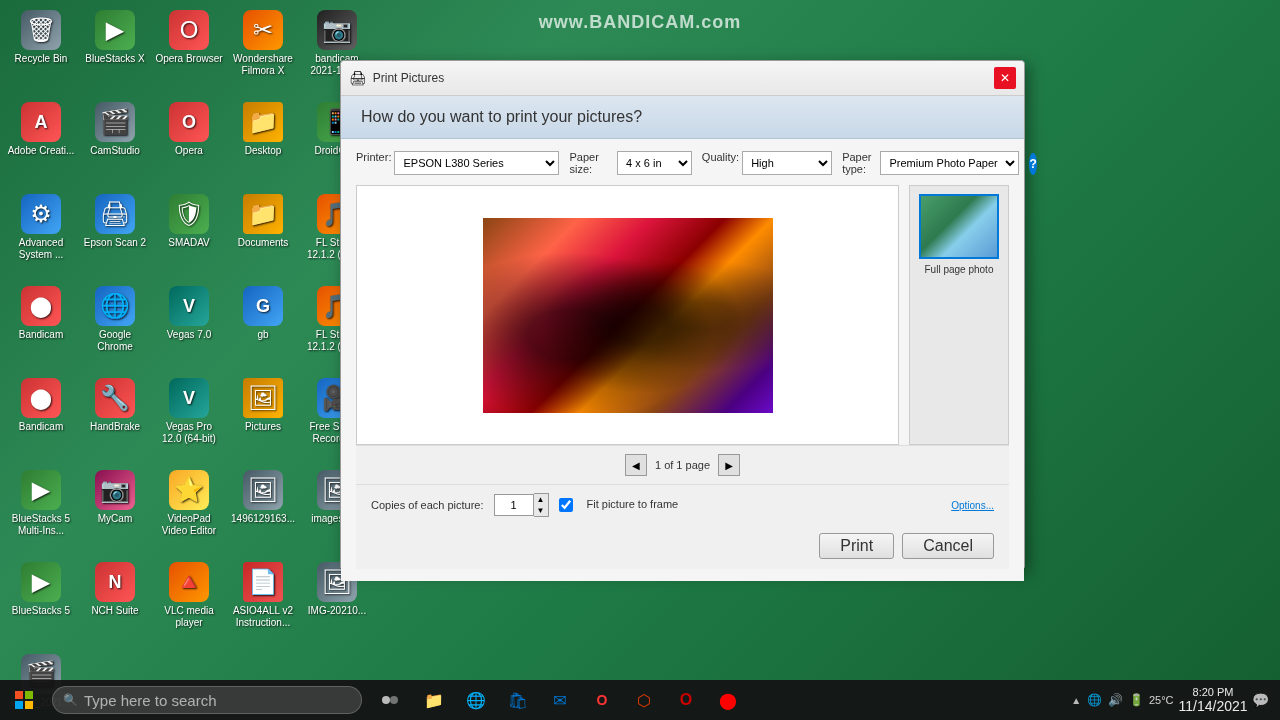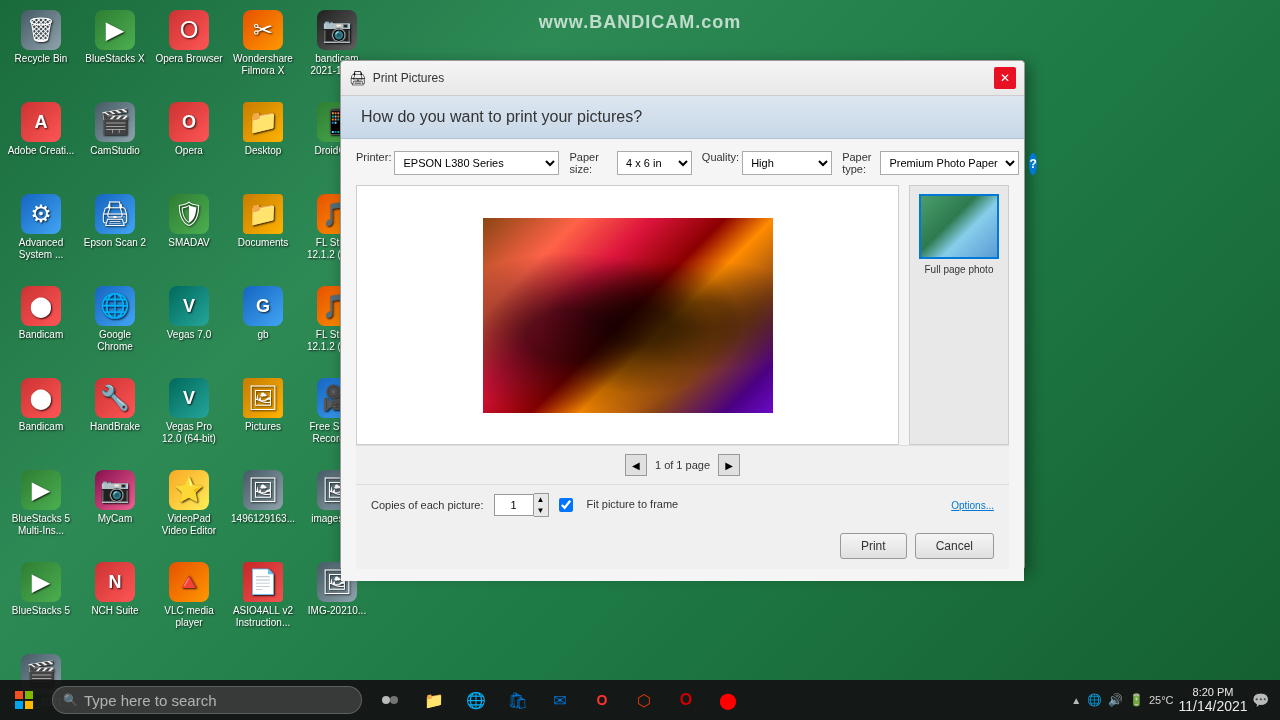--- a/index.html
+++ b/index.html
@@ -361,21 +361,21 @@
       gap: 8px;
       padding: 8px 15px 10px;
       background: #f0f0f0;
     }
 
     .btn-print, .btn-cancel {
       height: 26px;
       padding: 0 20px;
       border: 1px solid #999;
       border-radius: 3px;
-      font-size: 12px;
+      font-size: 16px;
       cursor: pointer;
     }
 
     .btn-print {
       background: linear-gradient(to bottom, #f5f5f5, #e0e0e0);
       color: #333;
     }
 
     .btn-cancel {
       background: linear-gradient(to bottom, #f5f5f5, #e0e0e0);

